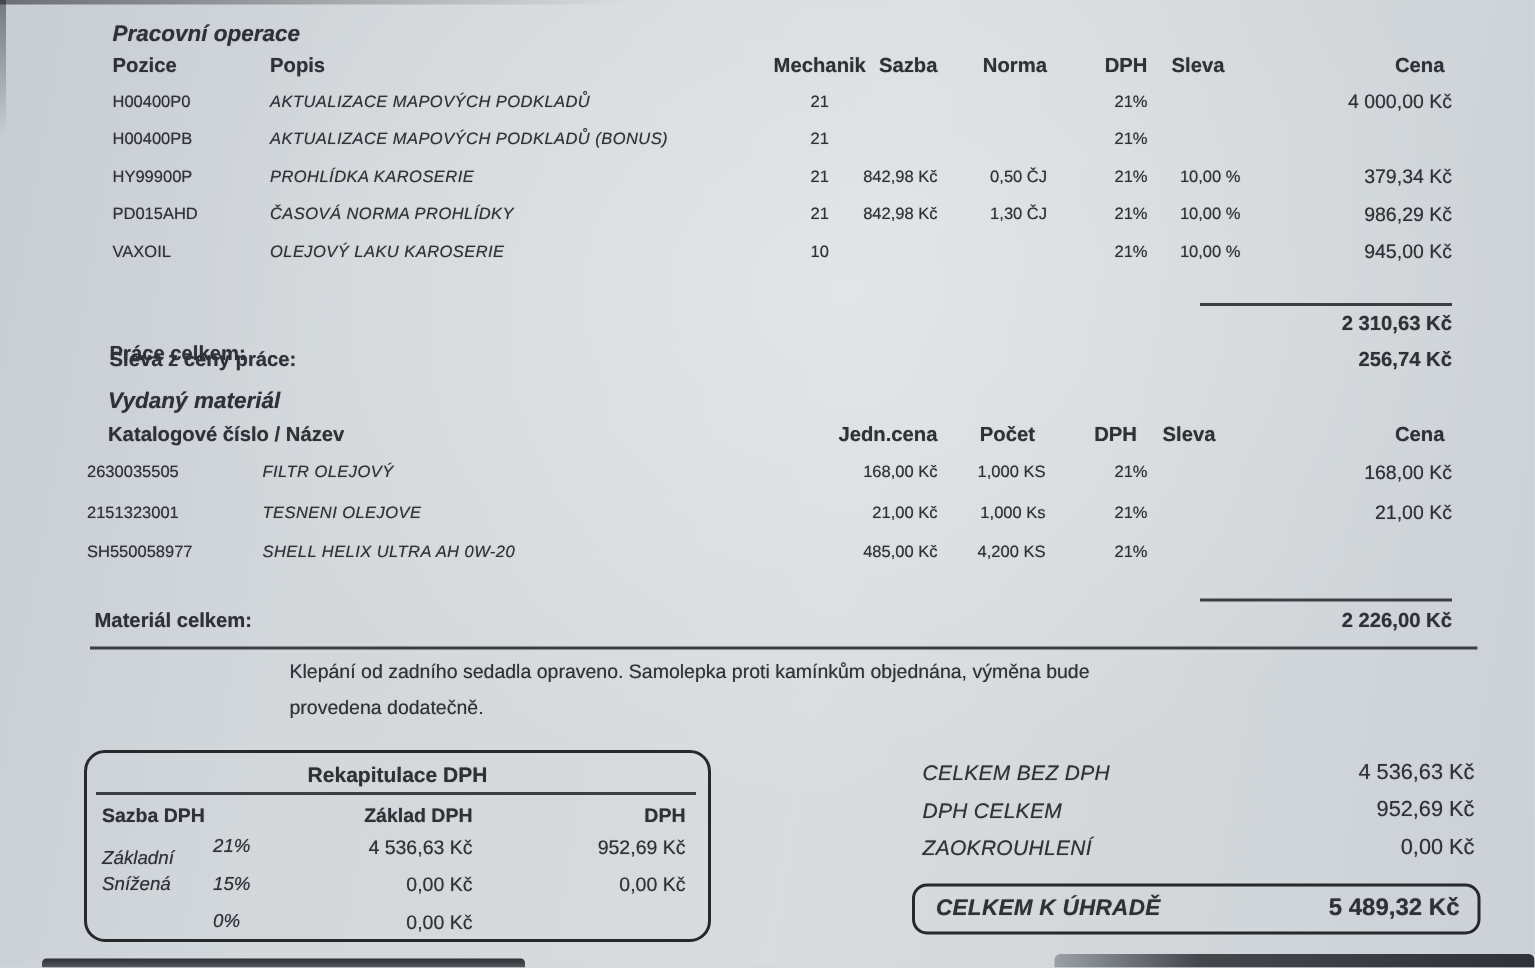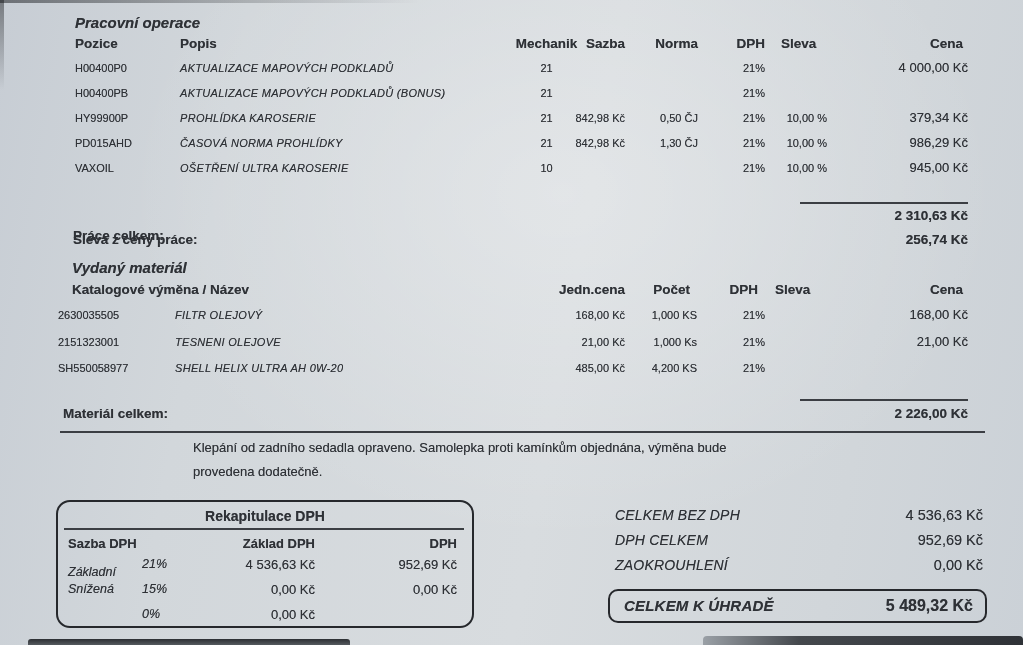--- a/index.html
+++ b/index.html
@@ -155,21 +155,21 @@
   <span class="cl-popis desc">ČASOVÁ NORMA PROHLÍDKY</span>
   <span class="cl-mech small">21</span>
   <span class="cl-sazba small">842,98 Kč</span>
   <span class="cl-norma small">1,30 ČJ</span>
   <span class="cl-dph small">21%</span>
   <span class="cl-sleva small">10,00 %</span>
   <span class="cl-cena cena">986,29 Kč</span>
 </div>
 <div class="row" style="top:160px;">
   <span class="cl-pozice small">VAXOIL</span>
-  <span class="cl-popis desc">OŠETŘENÍ ULTRA KAROSERIE</span>
+  <span class="cl-popis desc">OLEJOVÝ LAKU KAROSERIE</span>
   <span class="cl-mech small">10</span>
   <span class="cl-sazba small"></span>
   <span class="cl-norma small"></span>
   <span class="cl-dph small">21%</span>
   <span class="cl-sleva small">10,00 %</span>
   <span class="cl-cena cena">945,00 Kč</span>
 </div>
 
 <div class="hline" style="left:800px;top:202px;width:168px;"></div>
 <div class="row" style="top:208px;">
@@ -177,21 +177,21 @@
   <span class="sum-val cl-cena">2 310,63 Kč</span>
 </div>
 <div class="row" style="top:232px;">
   <span class="sum-label" style="left:73px;">Sleva z ceny práce:</span>
   <span class="sum-val cl-cena">256,74 Kč</span>
 </div>
 
 <div class="t sec-title" style="left:72px;top:260px;">Vydaný materiál</div>
 
 <div class="row th" style="top:282px;">
-  <span class="mh-katalog">Katalogové výměna / Název</span>
+  <span class="mh-katalog">Katalogové číslo / Název</span>
   <span class="mh-jedn">Jedn.cena</span>
   <span class="mh-pocet">Počet</span>
   <span class="mh-dph">DPH</span>
   <span class="mh-sleva">Sleva</span>
   <span class="mh-cena">Cena</span>
 </div>
 
 <div class="row" style="top:307px;">
   <span class="mc-katalog small">2630035505</span>
   <span class="mc-nazev desc">FILTR OLEJOVÝ</span>

